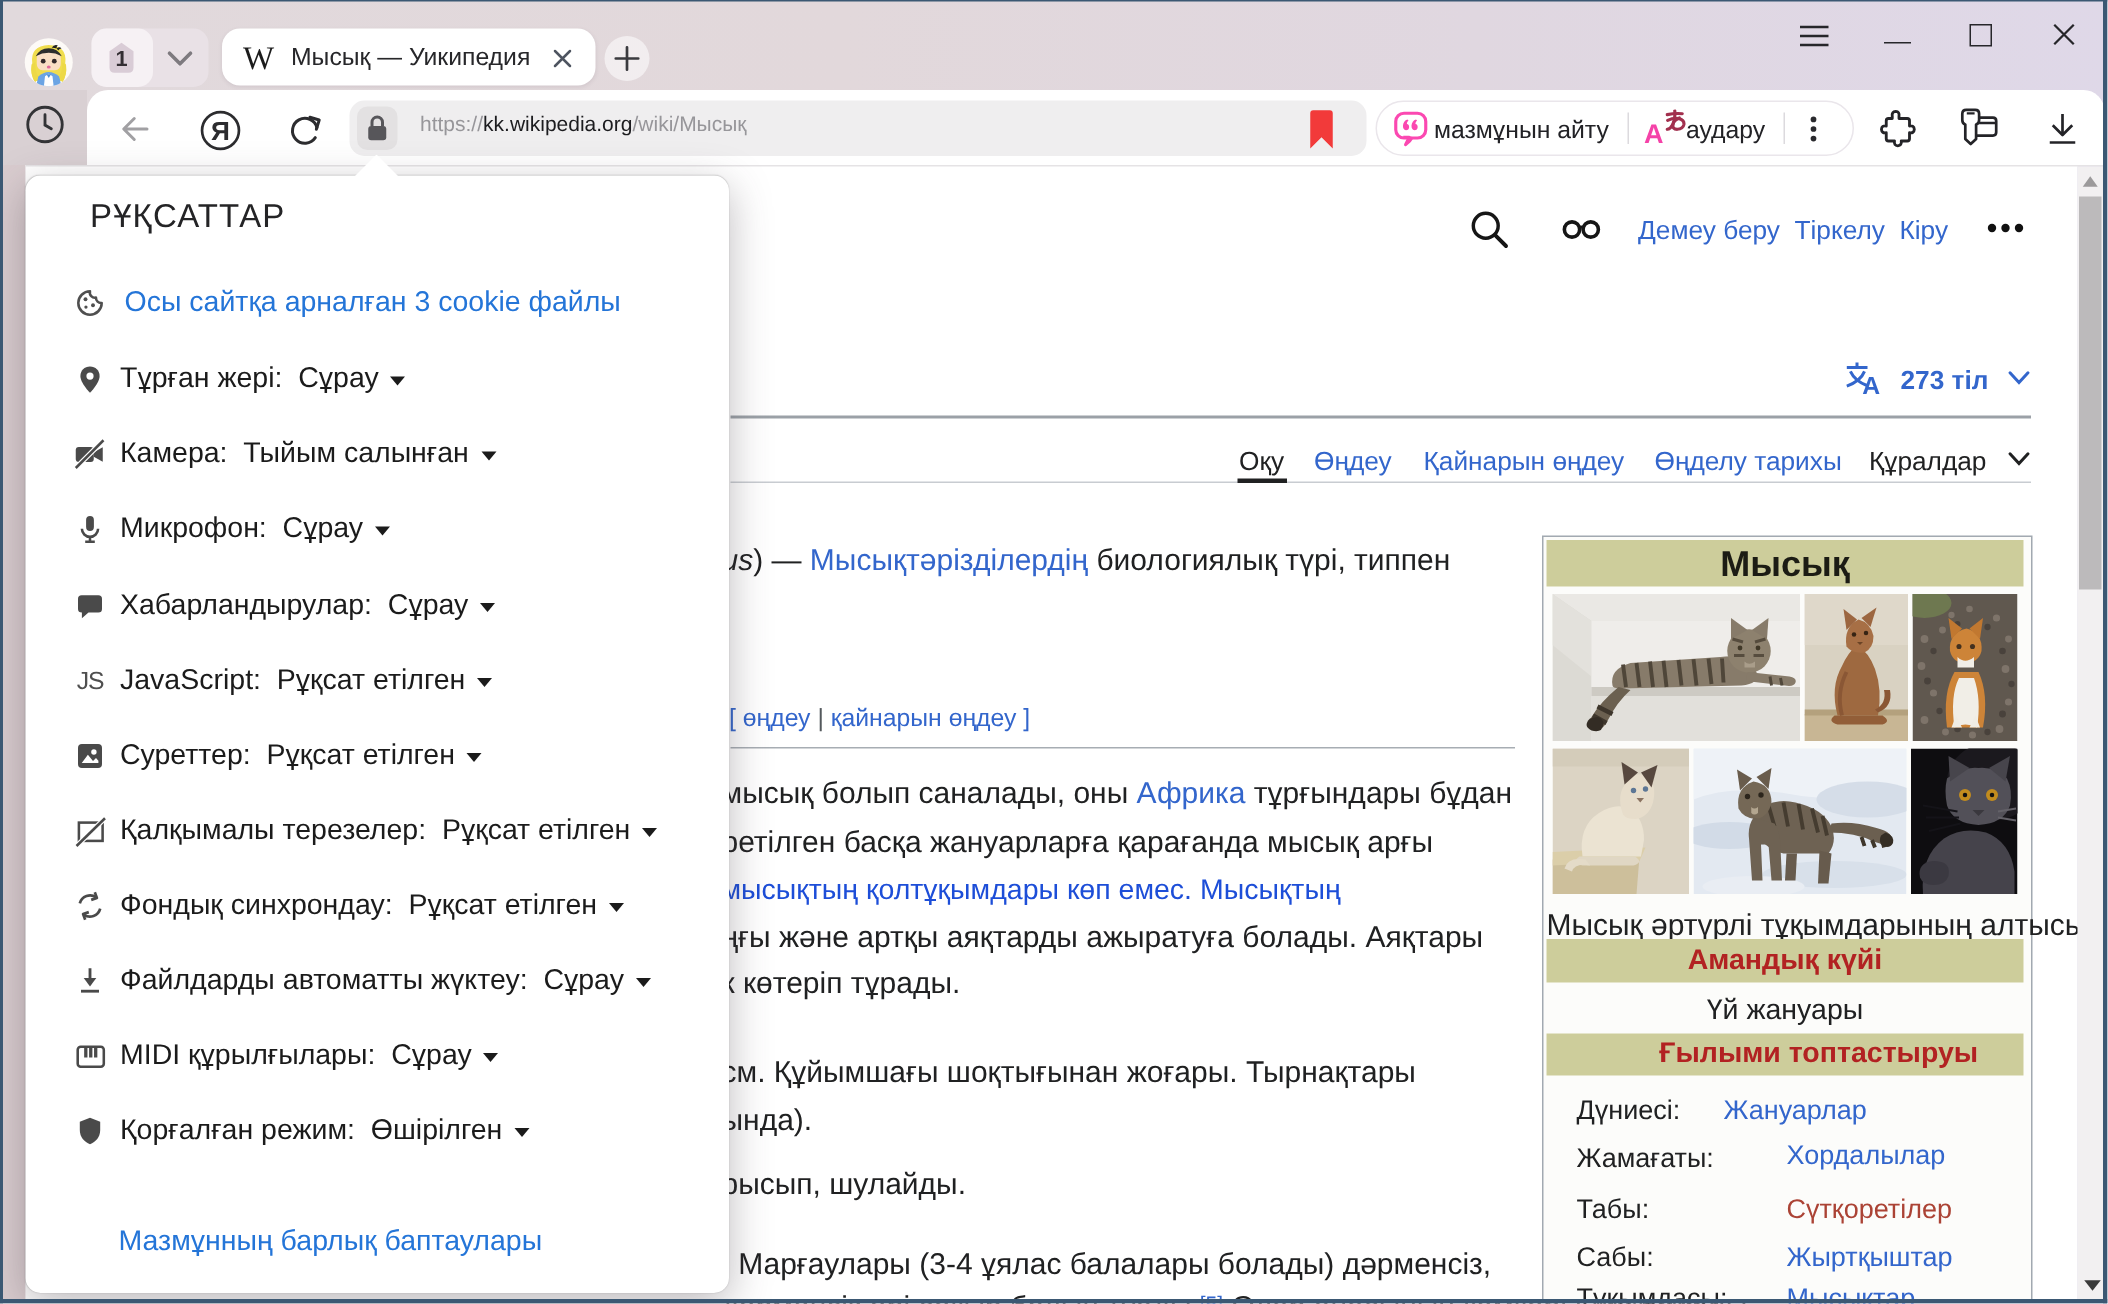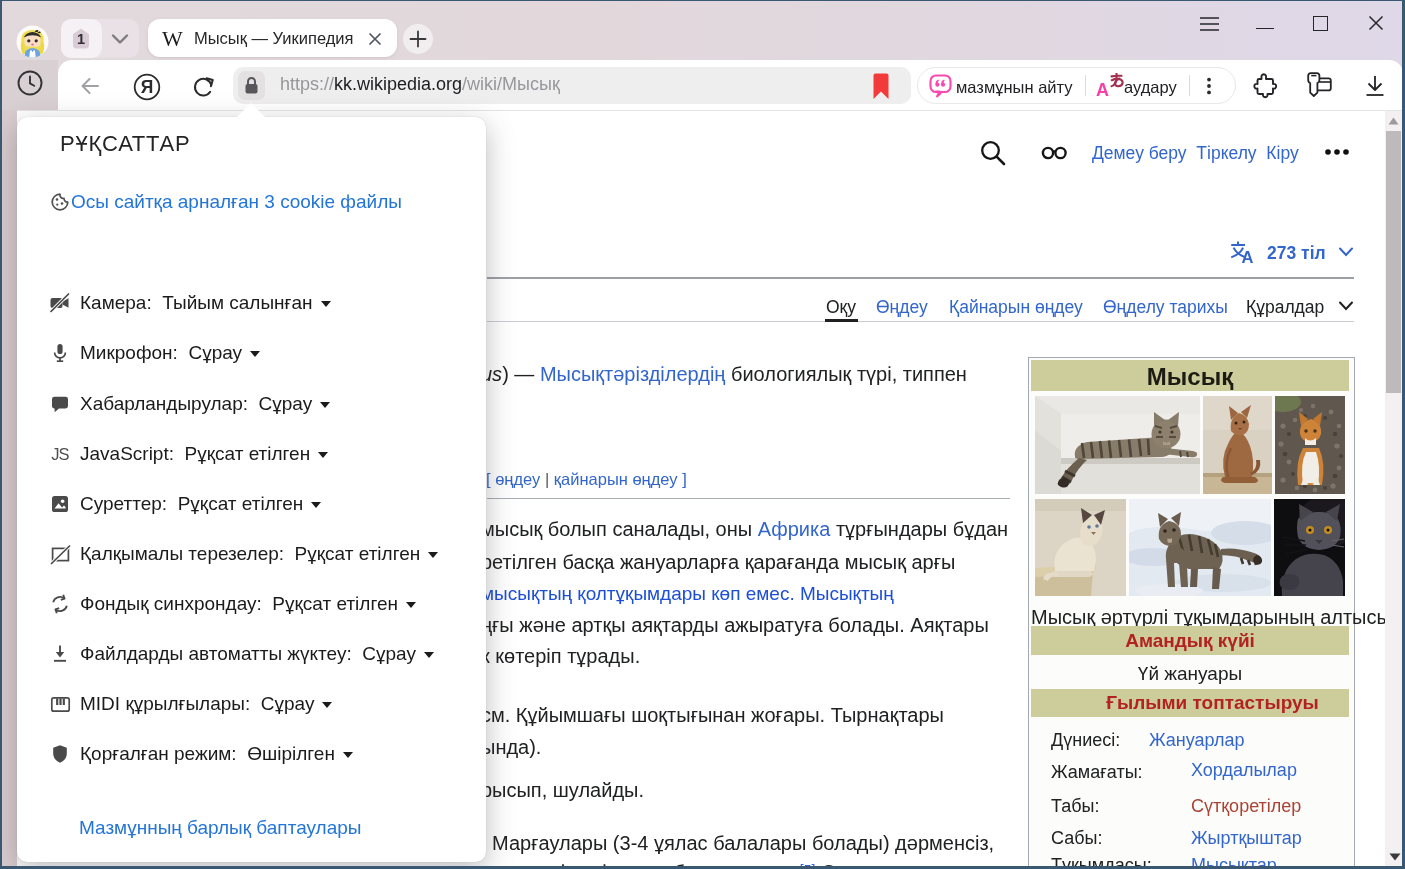--- a/index.html
+++ b/index.html
@@ -95,21 +95,21 @@
  <path d="M19.2 16.8 A8.3 8.3 0 1 1 20.3 10" fill="none" stroke="#2c2c2f" stroke-width="2" stroke-linecap="round"></path>
  <path d="M15.6 3.2 L21.8 5.0 L19.9 11.2" fill="none" stroke="#2c2c2f" stroke-width="2" stroke-linecap="round" stroke-linejoin="round"></path>
 </svg>
 
 <div class="a" style="left:233px;top:67px;width:678px;height:37px;background:#efeeef;border-radius:10px"></div>
 <div class="a" style="left:238px;top:71px;width:27px;height:29px;background:#e3e1e2;border-radius:7px"></div>
 <svg class="a" style="left:244px;top:76px" width="15" height="19" viewBox="0 0 15 19">
  <rect x="1.5" y="8" width="12" height="9.5" rx="2" fill="#57565a"></rect>
  <path d="M4 8 V5.5 A3.5 3.5 0 0 1 11 5.5 V8" fill="none" stroke="#57565a" stroke-width="2"></path>
 </svg>
-<div class="tx" style="left:280px;top:74px;font-size:18px;color:#97969a">https://<span style="color:#1c1c1f">kk.wikipedia.org</span>/wiki/Мысық</div>
+<div class="tx" style="left:280px;top:74px;font-size:14px;color:#97969a">https://<span style="color:#1c1c1f">kk.wikipedia.org</span>/wiki/Мысық</div>
 
 <svg class="a" style="left:872px;top:73px" width="18" height="27" viewBox="0 0 18 27">
  <path d="M1.5 2.5 Q1.5 0.5 3.5 0.5 L14.5 0.5 Q16.5 0.5 16.5 2.5 L16.5 26 L9 18.5 L1.5 26 Z" fill="#f23a3a"></path>
 </svg>
 
 <div class="a" style="left:917px;top:67px;width:319px;height:37px;background:#fff;border:1px solid #eae6eb;border-radius:18.5px"></div>
 <div class="a" style="left:1085px;top:75px;width:1px;height:21px;background:#dcdade"></div>
 <div class="a" style="left:1189px;top:75px;width:1px;height:21px;background:#dcdade"></div>
 <svg class="a" style="left:929px;top:74px" width="23" height="24" viewBox="0 0 23 24">
  <rect x="1.5" y="1.5" width="20" height="16.5" rx="5.5" fill="none" stroke="#fb48b1" stroke-width="2.1"></rect>
@@ -393,21 +393,31 @@
 <div class="tx" style="left:43px;top:14px;font-size:22px;font-weight:normal;color:#242426;letter-spacing:.75px">РҰҚСАТТАР</div>
 <div class="prow" style="top:70px">
       <span class="ic">
         <svg width="20" height="20" viewBox="0 0 20 20">
           <path d="M10 2.2 A7.8 7.8 0 1 0 17.8 10 A3.4 3.4 0 0 1 14 6.4 A3.4 3.4 0 0 1 10 2.2 Z" fill="none" stroke="#4f4f4f" stroke-width="1.7" stroke-linejoin="round"></path>
           <circle cx="7" cy="7.5" r="1.3" fill="#4f4f4f"></circle>
           <circle cx="12" cy="11.5" r="1.3" fill="#4f4f4f"></circle>
           <circle cx="7.3" cy="12.7" r="1.1" fill="#4f4f4f"></circle>
         </svg>
       </span>
-      <span class="pt" style="color:#2475d8;margin-left:0">Осы сайтқа арналған 3 cookie файлы</span>
+      <span class="pt" style="color:#2475d8;margin-left:12px">Осы сайтқа арналған 3 cookie файлы</span>
+    </div>
+<div class="prow" style="top:121px">
+      <span class="ic">
+        <svg width="20" height="20" viewBox="0 0 20 20">
+          <path d="M10 1.3 C6.3 1.3 3.6 4 3.6 7.6 C3.6 12.4 10 18.8 10 18.8 C10 18.8 16.4 12.4 16.4 7.6 C16.4 4 13.7 1.3 10 1.3 Z" fill="#4a4a4a"></path>
+          <circle cx="10" cy="7.7" r="2.4" fill="#fff"></circle>
+        </svg>
+      </span>
+      <span class="pt">Тұрған жері:&nbsp; Сұрау</span>
+      <i class="dtr"></i>
     </div>
 <div class="prow" style="top:171px">
       <span class="ic">
         <svg width="22" height="22" viewBox="0 0 22 22">
           <rect x="1.5" y="6" width="12" height="10" rx="2" fill="#4a4a4a"></rect>
           <path d="M13.5 9.5 L19.5 6.2 V15.8 L13.5 12.5 Z" fill="#4a4a4a"></path>
           <path d="M1.5 20 L20 1.5" stroke="#fff" stroke-width="3.4"></path>
           <path d="M1.5 20 L20 1.5" stroke="#4a4a4a" stroke-width="1.7"></path>
         </svg>
       </span>

